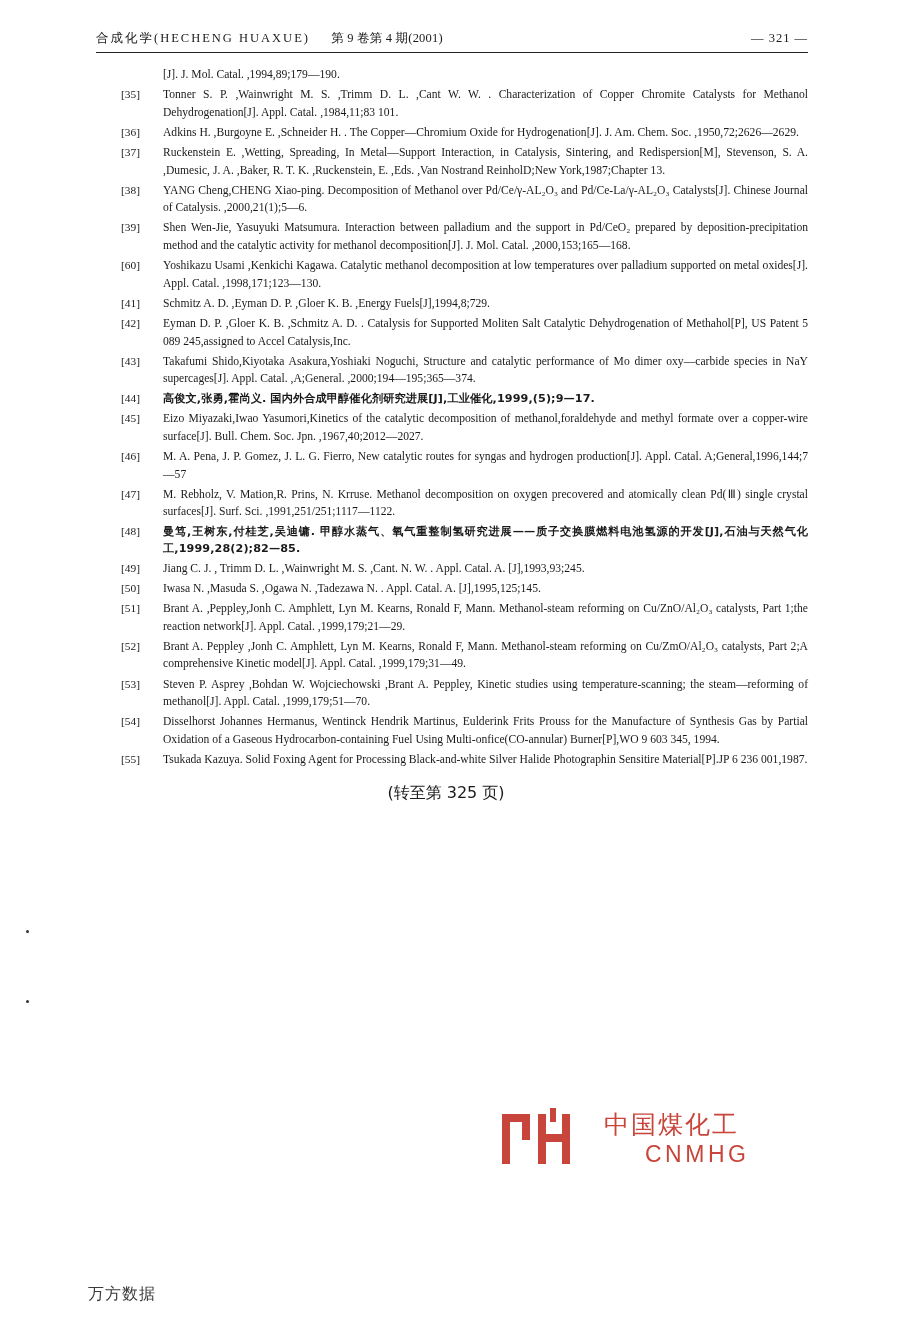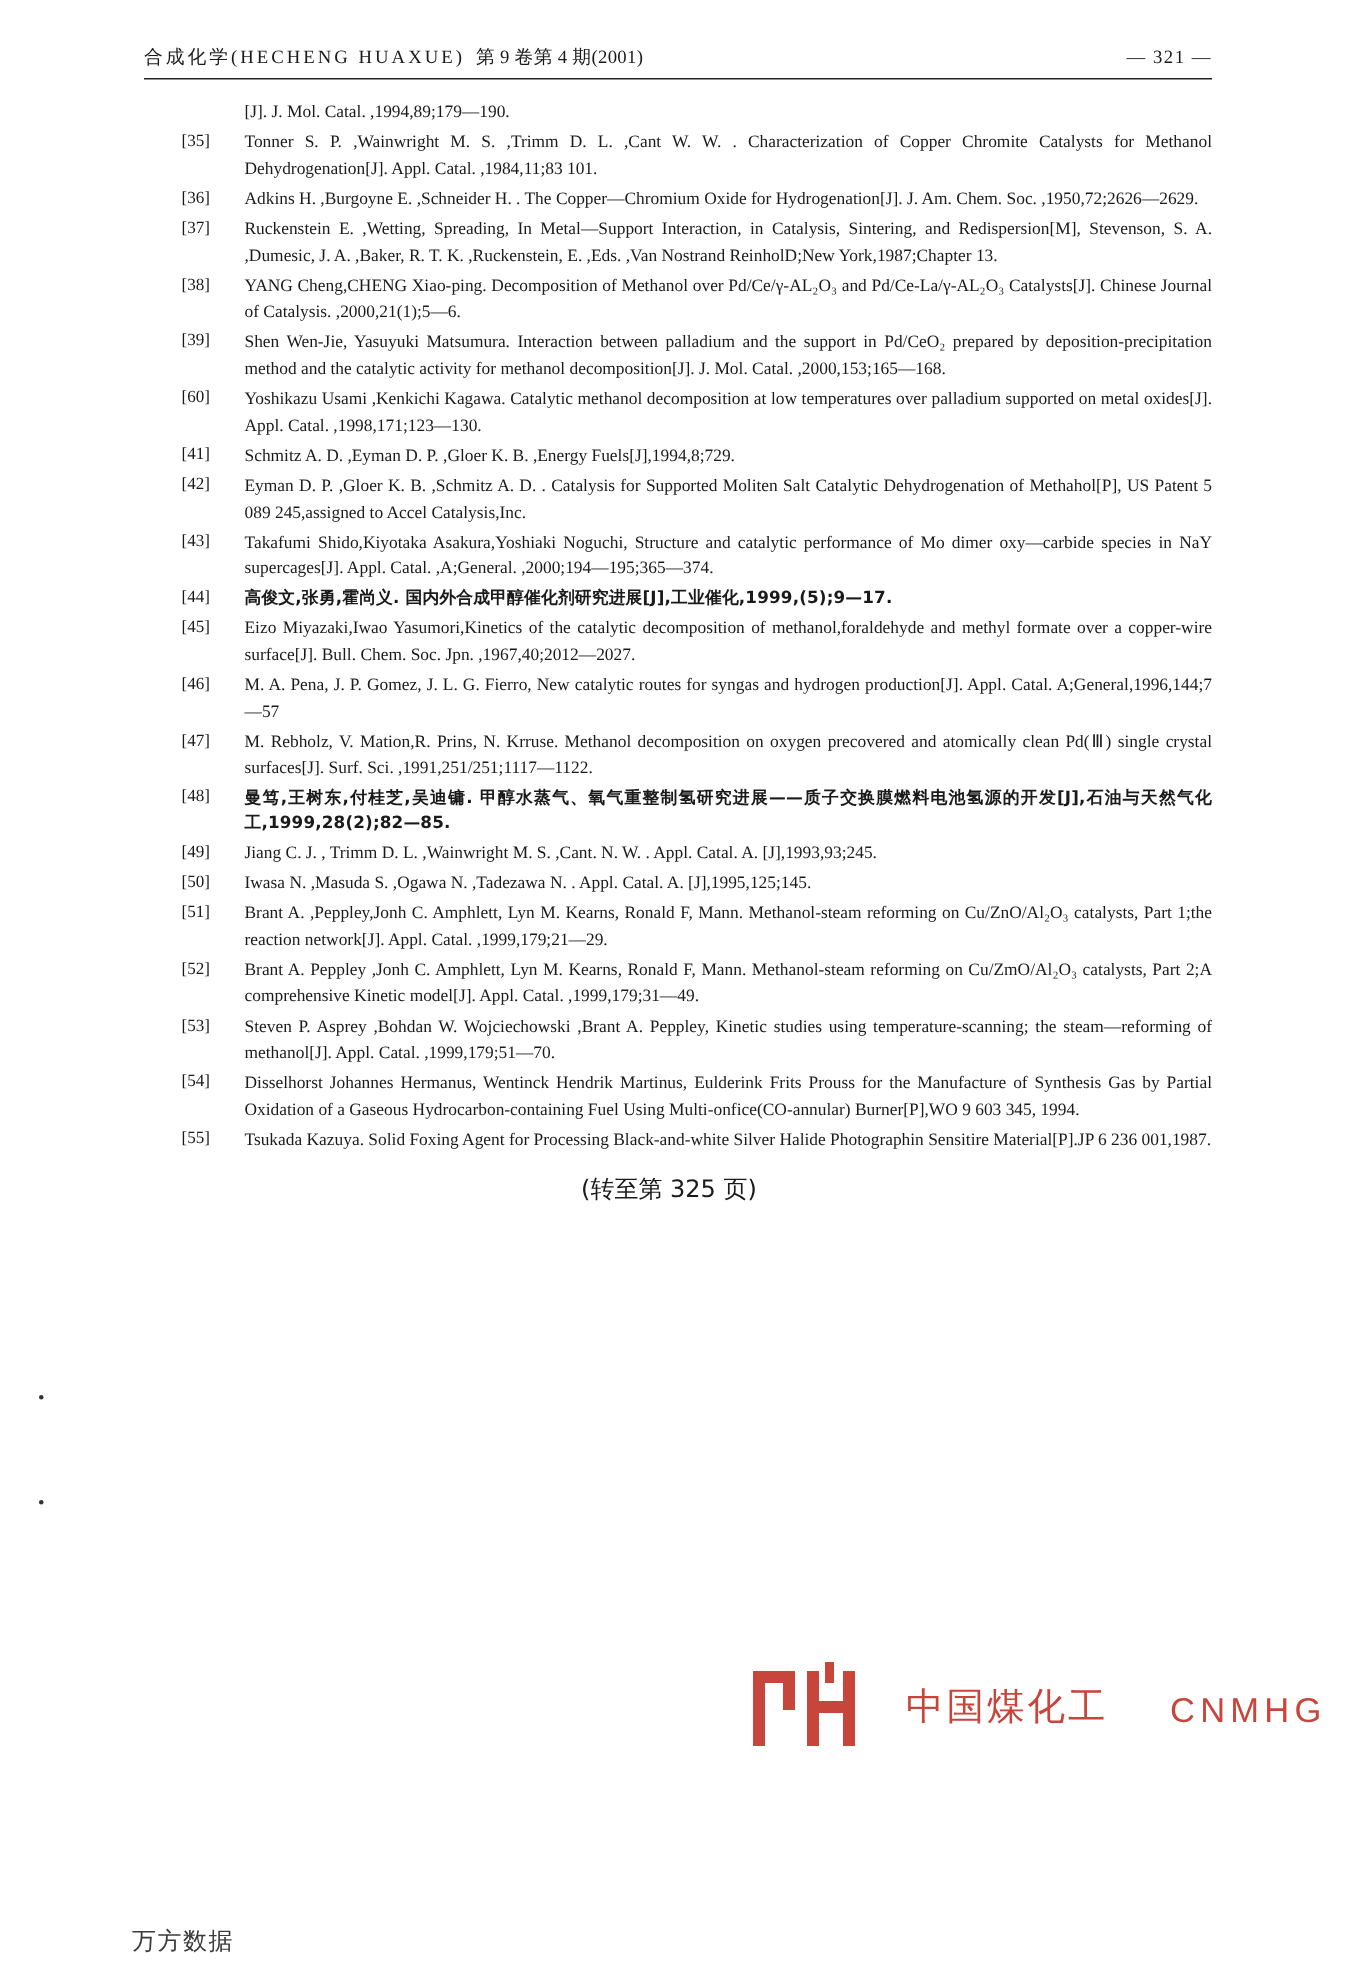--- a/index.html
+++ b/index.html
@@ -32,21 +32,21 @@
     letter-spacing: 0.2px;
     padding-bottom: 4px;
   }
   .header-left {
     white-space: nowrap;
   }
   .header-left .journal {
     letter-spacing: 2px;
   }
   .header-left .issue {
-    margin-left: 4px;
+    margin-left: 18px;
   }
   .header-right {
     white-space: nowrap;
     font-size: 12.5px;
     letter-spacing: 1px;
     margin-left: 24px;
   }
   .header-rule {
     border-bottom: 1.2px solid #222;
     margin-top: 1px;
@@ -104,24 +104,23 @@
     gap: 14px;
   }
   .logo-mark {
     position: relative;
     width: 92px;
     height: 62px;
   }
   .logo-mark svg { display: block; }
   .logo-text {
     display: flex;
-    flex-direction: row;
+    flex-direction: column;
     justify-content: center;
     line-height: 1.05;
-    text-align: center;
   }
   .logo-cn {
     font-family: "DejaVu Sans", sans-serif;
     font-size: 25px;
     color: #c8453b;
     letter-spacing: 2px;
     font-weight: 500;
   }
   .logo-en {
     font-family: "Liberation Sans", sans-serif;

